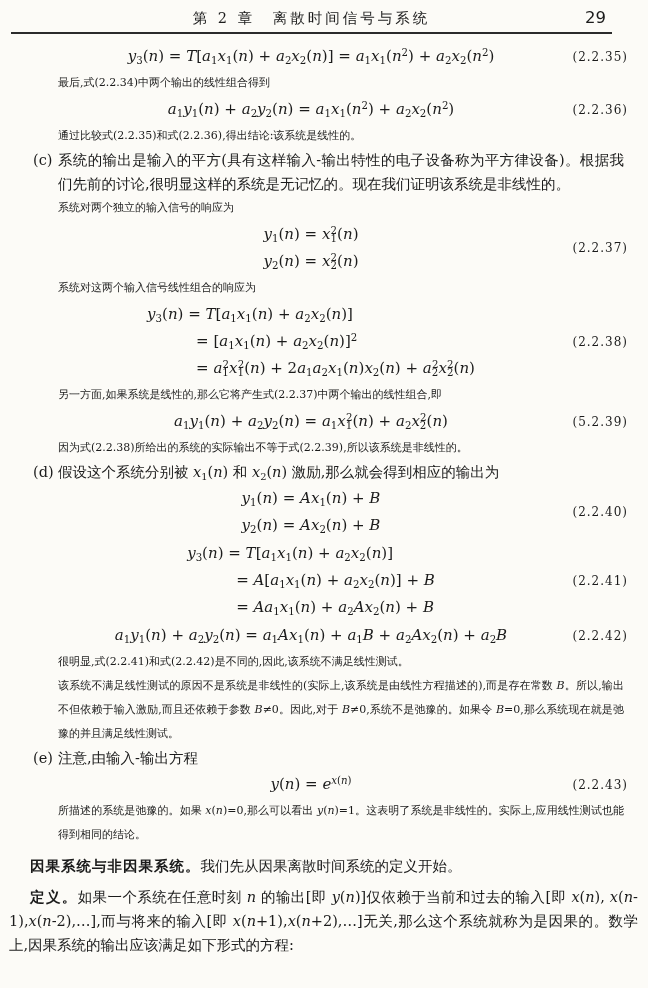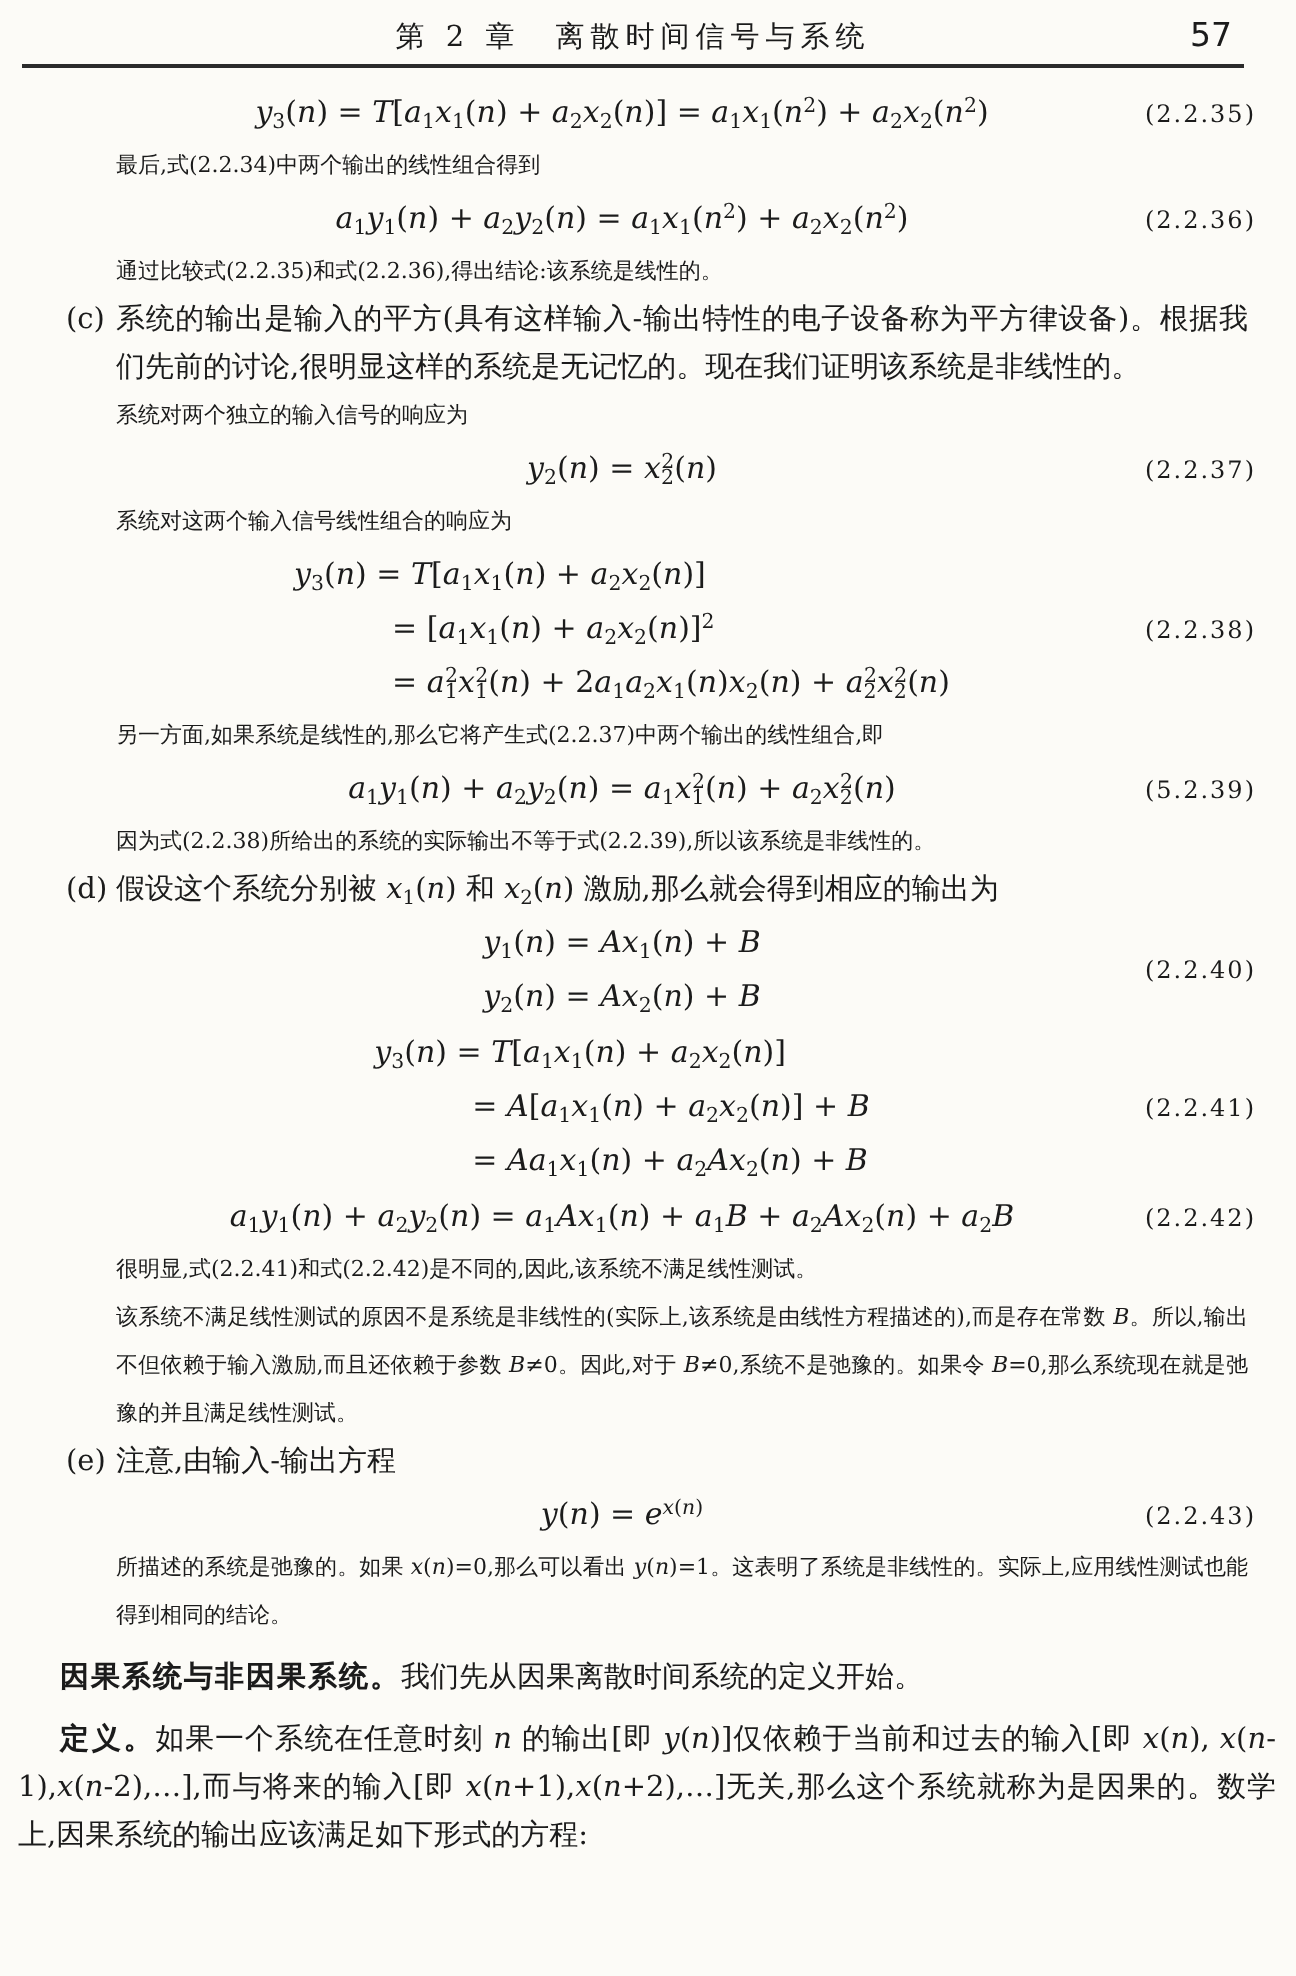--- a/index.html
+++ b/index.html
@@ -14,21 +14,21 @@
     background:#fcfbf7;
     color:#1b1b1b;
     overflow:hidden;
     box-sizing:border-box;
     padding:8px 24px 0 33px;
   }
   
   header{
     position:relative;
     height:24px;
-    margin:0 2px 0 -22px;
+    margin:0 12px 0 -22px;
     border-bottom:2px solid #2b2b2b;
   }
   .chapter{
     position:absolute;left:0;right:0;top:1px;
     text-align:center;
     font-size:14.5px;
     letter-spacing:3px;
     font-weight:500;
   }
   .pagenum{
@@ -89,34 +89,35 @@
   sub{top:0.28em;}
   sup{top:-0.5em;}
   sub + sup{margin-left:-0.62em;}
 </style>
 </head>
 <body>
 
 <div class="page">
   <header>
     <div class="chapter">第 2 章　离散时间信号与系统</div>
-    <div class="pagenum">57</div>
+    <div class="pagenum">29</div>
   </header>
   <main>
       <div class="eqblock"><div class="eqlines"><div class="eqline"><i>y</i><sub>3</sub>(<i>n</i>) = <i>T</i>[<i>a</i><sub>1</sub><i>x</i><sub>1</sub>(<i>n</i>) + <i>a</i><sub>2</sub><i>x</i><sub>2</sub>(<i>n</i>)] = <i>a</i><sub>1</sub><i>x</i><sub>1</sub>(<i>n</i><sup>2</sup>) + <i>a</i><sub>2</sub><i>x</i><sub>2</sub>(<i>n</i><sup>2</sup>)</div></div><span class="eqnum">(2.2.35)</span></div>
       <div class="para">最后,式(2.2.34)中两个输出的线性组合得到</div>
       <div class="eqblock"><div class="eqlines"><div class="eqline"><i>a</i><sub>1</sub><i>y</i><sub>1</sub>(<i>n</i>) + <i>a</i><sub>2</sub><i>y</i><sub>2</sub>(<i>n</i>) = <i>a</i><sub>1</sub><i>x</i><sub>1</sub>(<i>n</i><sup>2</sup>) + <i>a</i><sub>2</sub><i>x</i><sub>2</sub>(<i>n</i><sup>2</sup>)</div></div><span class="eqnum">(2.2.36)</span></div>
       <div class="para">通过比较式(2.2.35)和式(2.2.36),得出结论:该系统是线性的。</div>
       <div class="item">
         <span class="ilabel">(c)</span>
         <span class="itext">系统的输出是输入的平方(具有这样输入-输出特性的电子设备称为平方律设备)。根据我们先前的讨论,很明显这样的系统是无记忆的。现在我们证明该系统是非线性的。</span>
       </div>
       <div class="para">系统对两个独立的输入信号的响应为</div>
       <div class="eqblock center-each">
         <div class="eqlines">
+          <div class="eqline"><i>y</i><sub>1</sub>(<i>n</i>) = <i>x</i><sub>1</sub><sup>2</sup>(<i>n</i>)</div>
           <div class="eqline"><i>y</i><sub>2</sub>(<i>n</i>) = <i>x</i><sub>2</sub><sup>2</sup>(<i>n</i>)</div>
         </div>
         <span class="eqnum">(2.2.37)</span>
       </div>
       <div class="para">系统对这两个输入信号线性组合的响应为</div>
       <div class="eqblock"><div class="eqlines"><div class="eqline"><i>y</i><sub>3</sub>(<i>n</i>) = <i>T</i>[<i>a</i><sub>1</sub><i>x</i><sub>1</sub>(<i>n</i>) + <i>a</i><sub>2</sub><i>x</i><sub>2</sub>(<i>n</i>)]</div><div class="eqline cont">= [<i>a</i><sub>1</sub><i>x</i><sub>1</sub>(<i>n</i>) + <i>a</i><sub>2</sub><i>x</i><sub>2</sub>(<i>n</i>)]<sup>2</sup></div><div class="eqline cont">= <i>a</i><sub>1</sub><sup>2</sup><i>x</i><sub>1</sub><sup>2</sup>(<i>n</i>) + 2<i>a</i><sub>1</sub><i>a</i><sub>2</sub><i>x</i><sub>1</sub>(<i>n</i>)<i>x</i><sub>2</sub>(<i>n</i>) + <i>a</i><sub>2</sub><sup>2</sup><i>x</i><sub>2</sub><sup>2</sup>(<i>n</i>)</div></div><span class="eqnum">(2.2.38)</span></div>
       <div class="para">另一方面,如果系统是线性的,那么它将产生式(2.2.37)中两个输出的线性组合,即</div>
       <div class="eqblock"><div class="eqlines"><div class="eqline"><i>a</i><sub>1</sub><i>y</i><sub>1</sub>(<i>n</i>) + <i>a</i><sub>2</sub><i>y</i><sub>2</sub>(<i>n</i>) = <i>a</i><sub>1</sub><i>x</i><sub>1</sub><sup>2</sup>(<i>n</i>) + <i>a</i><sub>2</sub><i>x</i><sub>2</sub><sup>2</sup>(<i>n</i>)</div></div><span class="eqnum">(5.2.39)</span></div>
       <div class="para">因为式(2.2.38)所给出的系统的实际输出不等于式(2.2.39),所以该系统是非线性的。</div>
       <div class="item">

